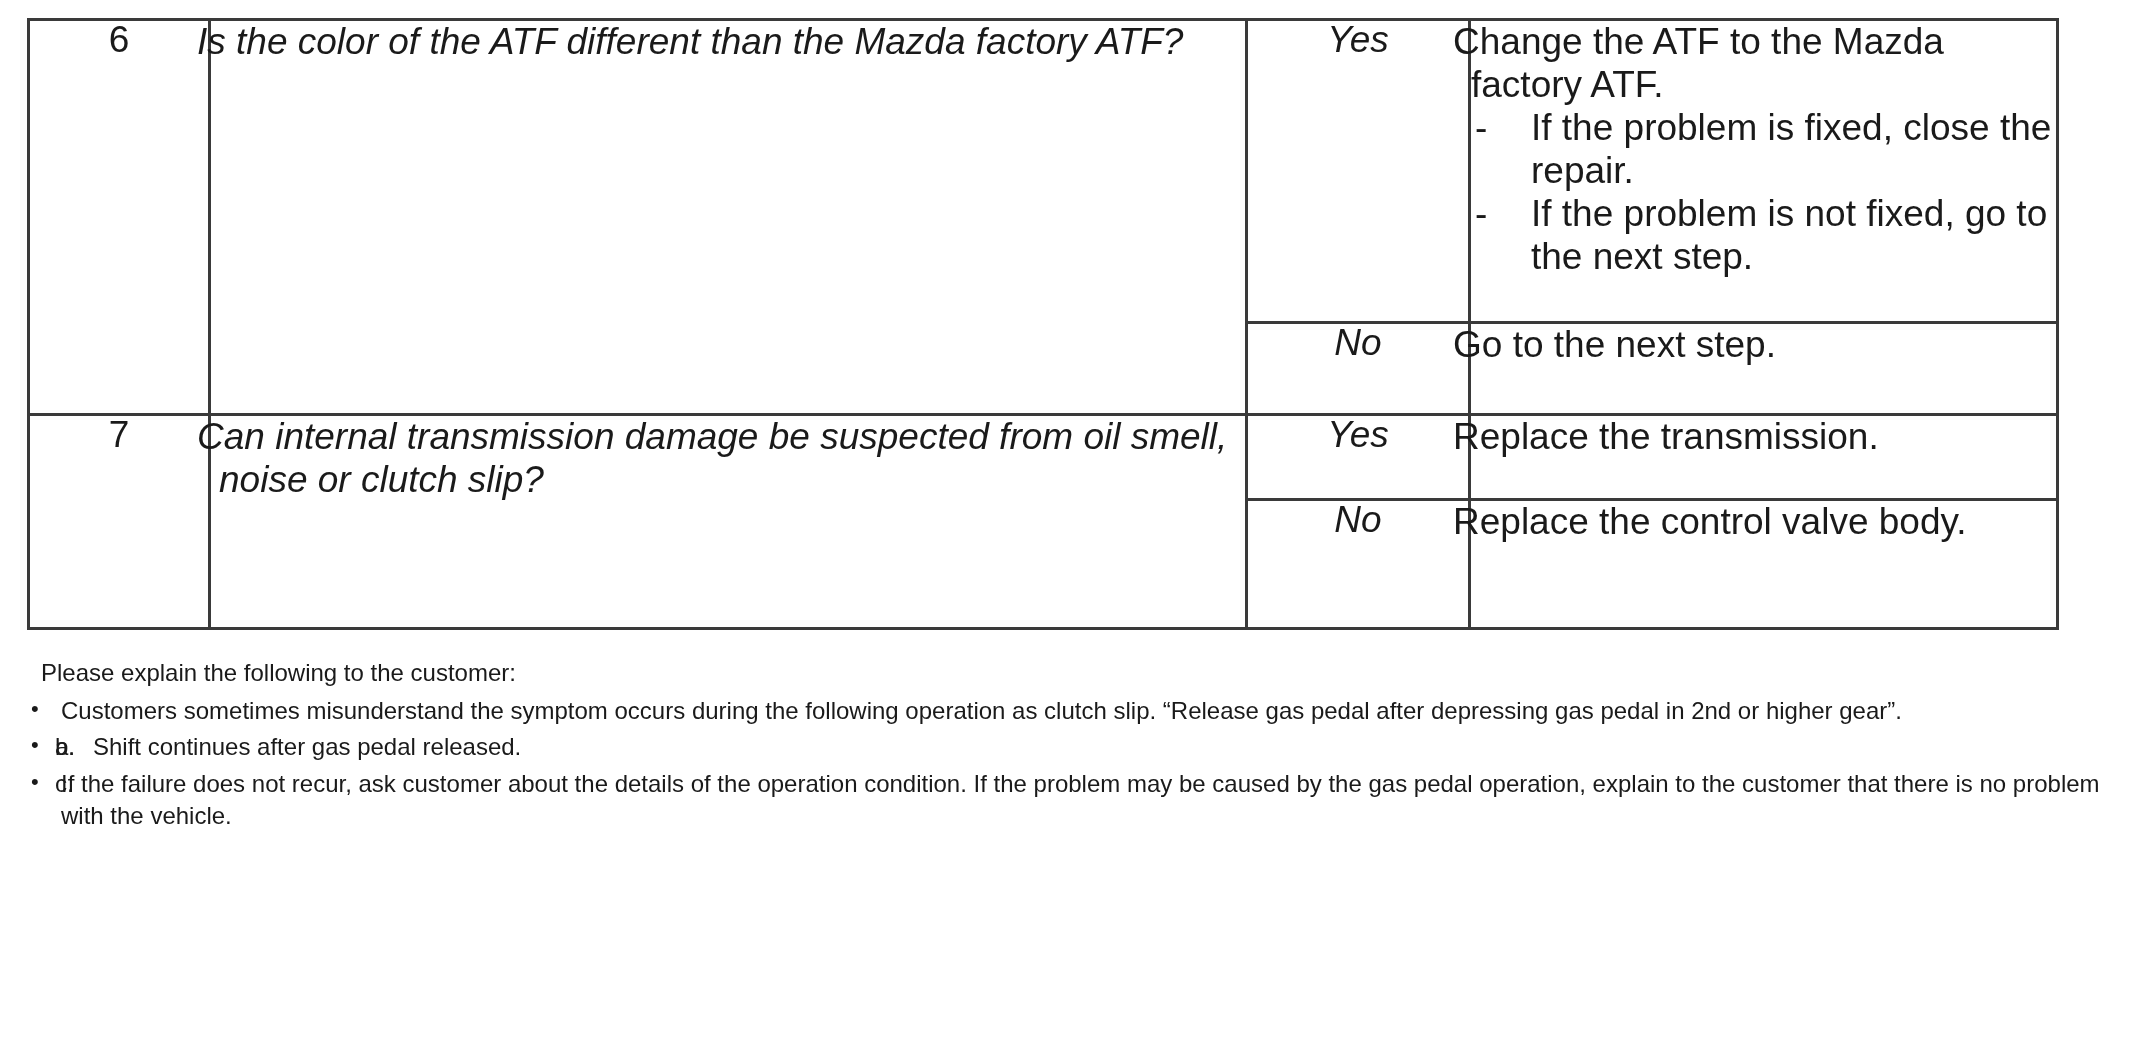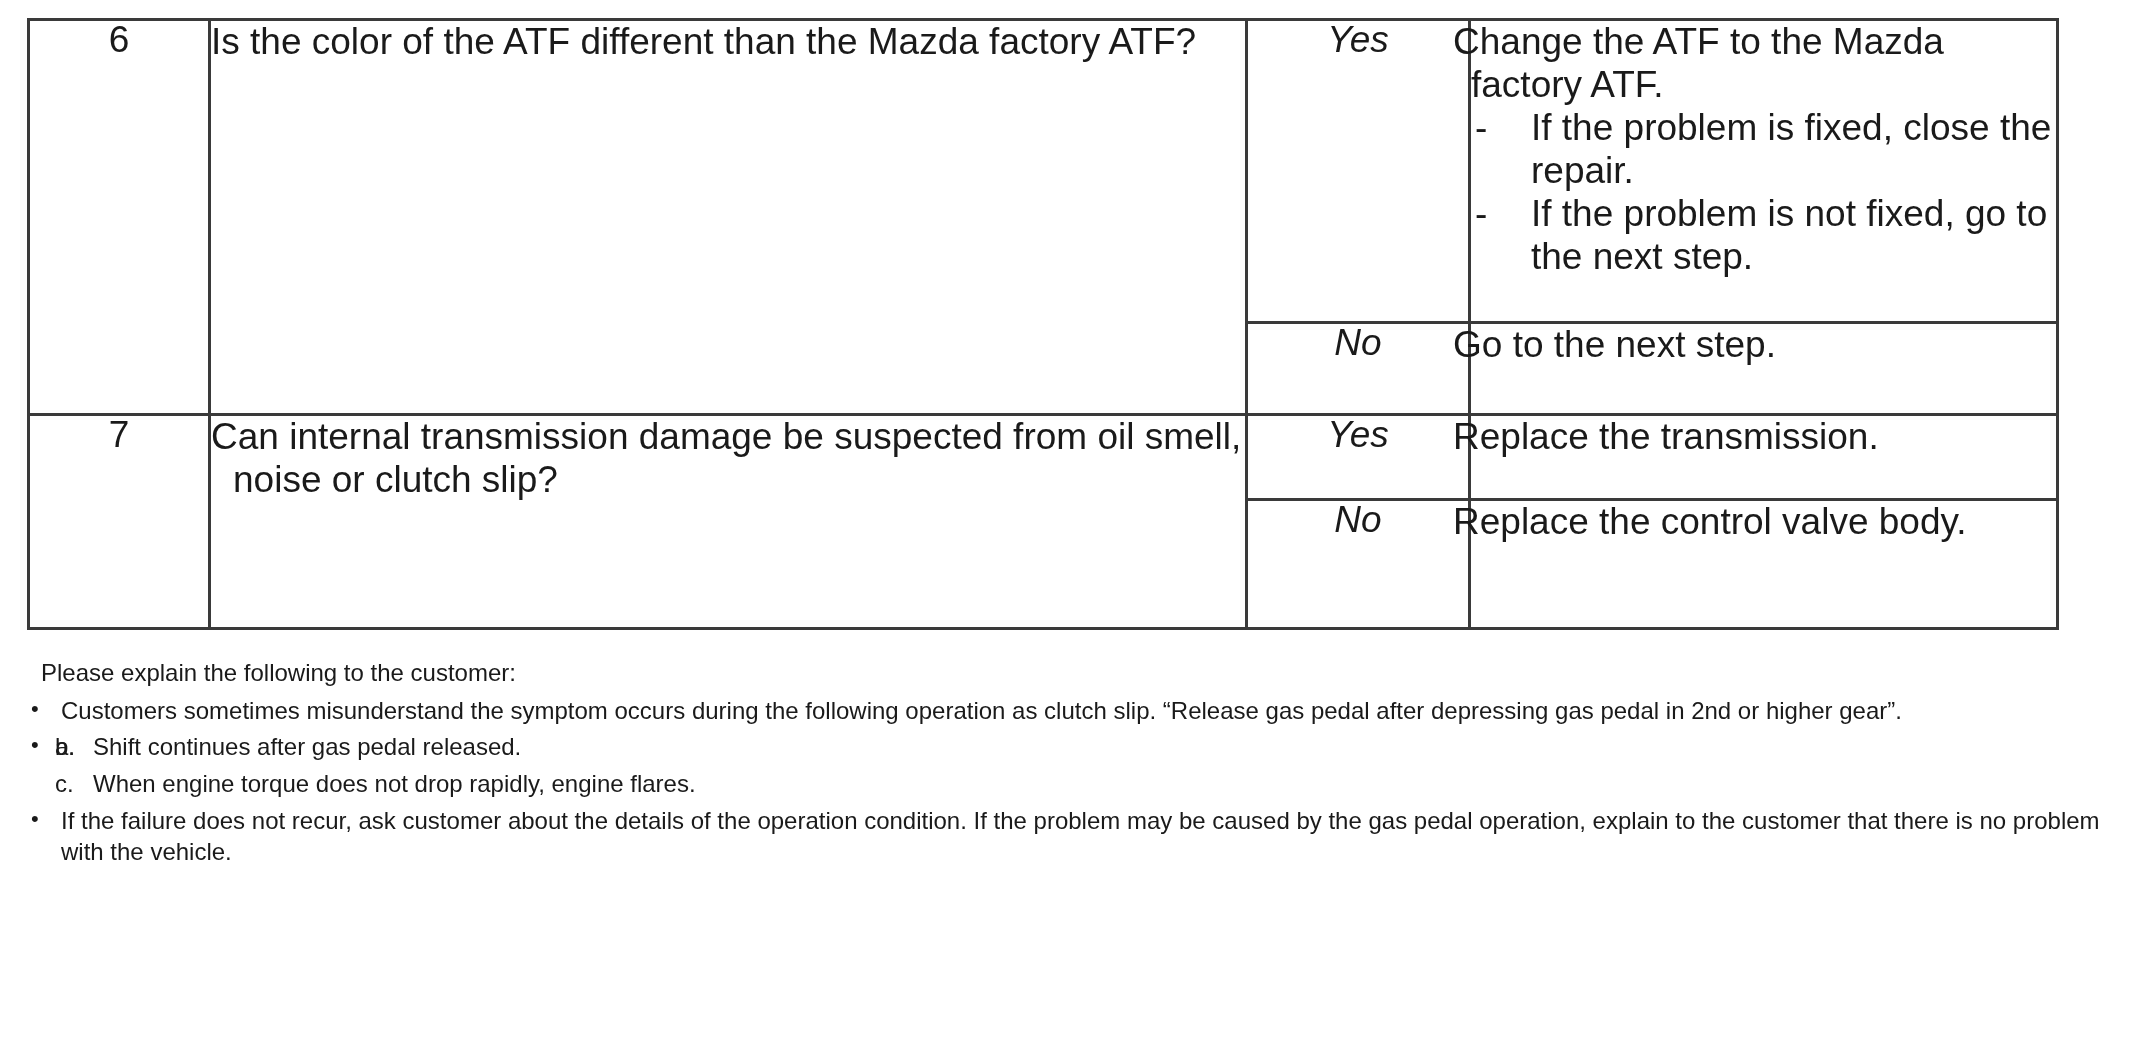--- a/index.html
+++ b/index.html
@@ -44,22 +44,23 @@
     line-height: 1.05;
     padding-top: 16px;
   }
   .cell-question {
     font-size: 37px;
     line-height: 1.16;
     padding: 16px 10px 10px 24px;
   }
   .cell-question .q-text {
     display: block;
-    padding-left: 22px;
+    padding-left: 8px;
     text-indent: -22px;
+    font-style: italic;
   }
   .cell-answer {
     text-align: center;
     font-size: 37px;
     line-height: 1.05;
     padding-top: 16px;
     font-style: italic;
   }
   .cell-action {
     font-size: 37px;
@@ -210,21 +211,20 @@
   <div class="sub-list">
     <div class="sub-item">
       <span class="sub-marker">a.</span>
     </div>
     <div class="sub-item">
       <span class="sub-marker">b.</span>
       <span>Shift continues after gas pedal released.</span>
     </div>
     <div class="sub-item">
       <span class="sub-marker">c.</span>
-      <span>When engine torque does not drop rapidly, engine flares.</span>
     </div>
   </div>
 
   <div class="note-item">
     <span class="bullet">•</span>
     <span>If the failure does not recur, ask customer about the details of the operation condition. If the problem may be caused by the gas pedal operation, explain to the customer that there is no problem with the vehicle.</span>
   </div>
 
 </div>
 

